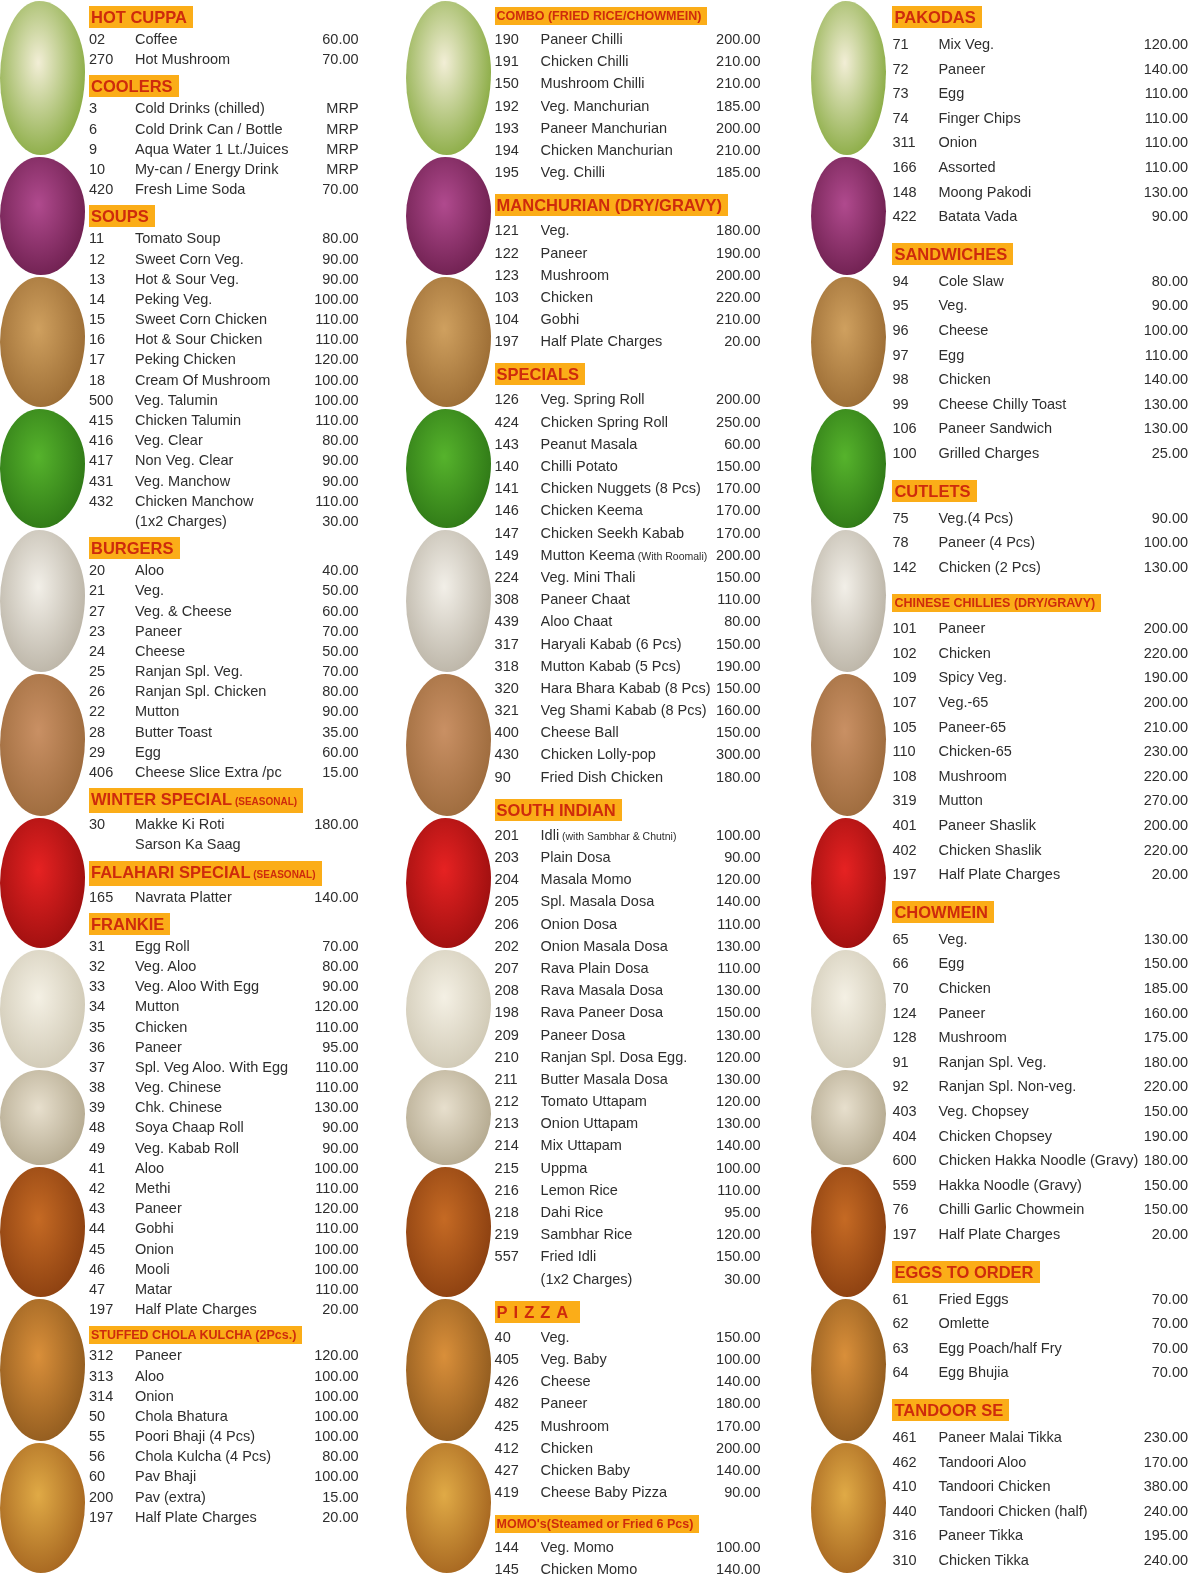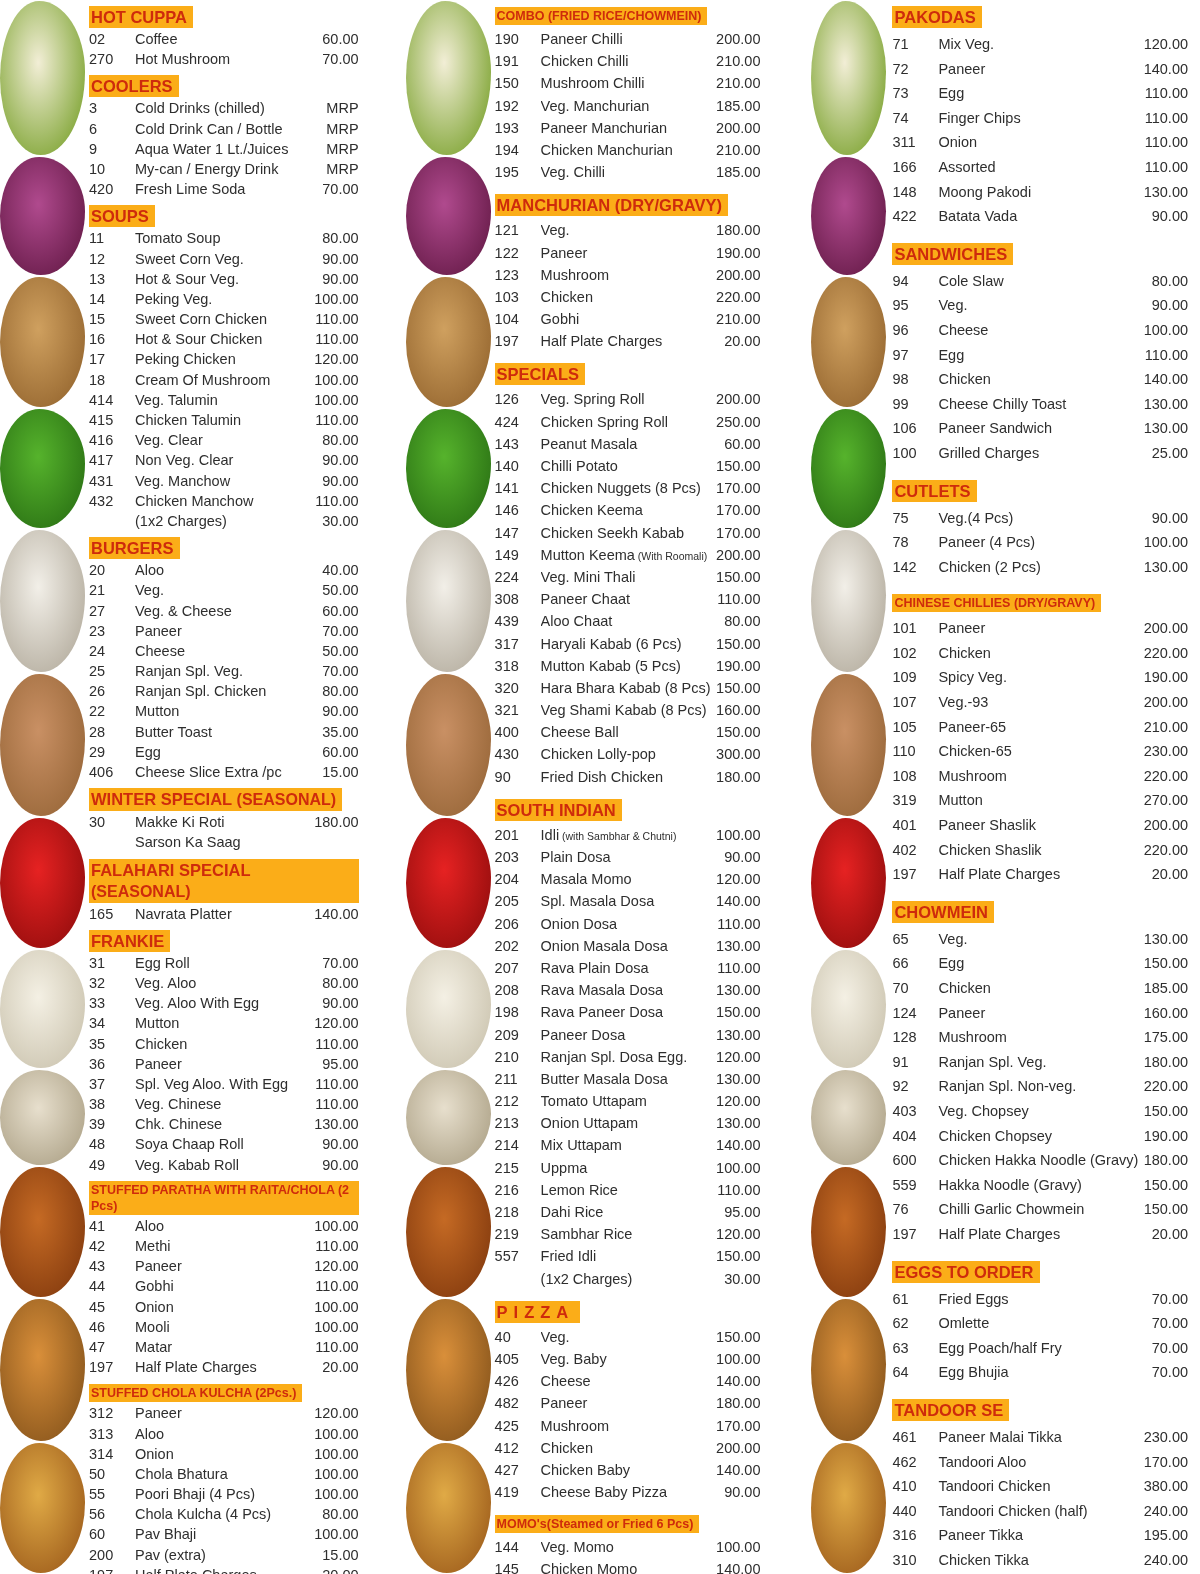--- a/index.html
+++ b/index.html
@@ -22,21 +22,21 @@
   .col2{padding-right:14px;padding-left:4px;}
   .col3{padding-right:12px;padding-left:6px;}
   .sec-header{display:block;margin:4px 0 3px;}
   .col2 .sec-header{margin:8px 0 6px;}
   .col3 .sec-header{margin:10px 0 8px;}
   .menu-col .sec-header:first-child{margin-top:1px;}
   .hl{display:inline-block;background:#FBAD18;color:#CE2B0C;font-weight:bold;
       font-size:16.5px;line-height:20px;padding:1px 6px 1px 2px;}
   .compact .hl{font-size:12.5px;line-height:16px;}
   .spaced .hl{letter-spacing:6px;}
-  .sec-note{font-size:16px;}
+  .sec-note{font-size:10px;}
   .row{display:flex;align-items:baseline;}
   .col1 .row{height:20.2px;font-size:14.5px;}
   .col2 .row{height:22.2px;font-size:14.5px;}
   .col3 .row{height:24.6px;font-size:14.5px;}
   .code{width:46px;flex:none;}
   .iname{flex:1;white-space:nowrap;overflow:hidden;}
   .inote{font-size:10.5px;}
   .price{text-align:right;flex:none;}
 </style>
 </head>
@@ -131,21 +131,21 @@
           <span class="code">17</span>
           <span class="iname">Peking Chicken</span>
           <span class="price">120.00</span>
         </div>
         <div class="row">
           <span class="code">18</span>
           <span class="iname">Cream Of Mushroom</span>
           <span class="price">100.00</span>
         </div>
         <div class="row">
-          <span class="code">414</span>
+          <span class="code">500</span>
           <span class="iname">Veg. Talumin</span>
           <span class="price">100.00</span>
         </div>
         <div class="row">
           <span class="code">415</span>
           <span class="iname">Chicken Talumin</span>
           <span class="price">110.00</span>
         </div>
         <div class="row">
           <span class="code">416</span>
@@ -294,21 +294,20 @@
         <div class="row">
           <span class="code">48</span>
           <span class="iname">Soya Chaap Roll</span>
           <span class="price">90.00</span>
         </div>
         <div class="row">
           <span class="code">49</span>
           <span class="iname">Veg. Kabab Roll</span>
           <span class="price">90.00</span>
         </div>
-        <div class="sec-header compact"><span class="hl"><span class="sec-title">STUFFED PARATHA WITH RAITA/CHOLA (2 Pcs)</span></span></div>
         <div class="row">
           <span class="code">41</span>
           <span class="iname">Aloo</span>
           <span class="price">100.00</span>
         </div>
         <div class="row">
           <span class="code">42</span>
           <span class="iname">Methi</span>
           <span class="price">110.00</span>
         </div>
@@ -849,21 +848,21 @@
           <span class="iname">Chicken</span>
           <span class="price">220.00</span>
         </div>
         <div class="row">
           <span class="code">109</span>
           <span class="iname">Spicy Veg.</span>
           <span class="price">190.00</span>
         </div>
         <div class="row">
           <span class="code">107</span>
-          <span class="iname">Veg.-93</span>
+          <span class="iname">Veg.-65</span>
           <span class="price">200.00</span>
         </div>
         <div class="row">
           <span class="code">105</span>
           <span class="iname">Paneer-65</span>
           <span class="price">210.00</span>
         </div>
         <div class="row">
           <span class="code">110</span>
           <span class="iname">Chicken-65</span>

